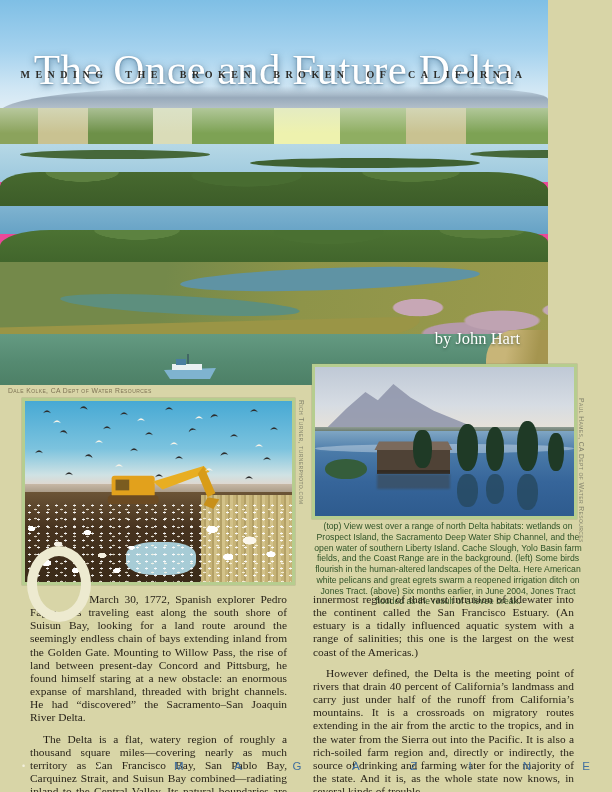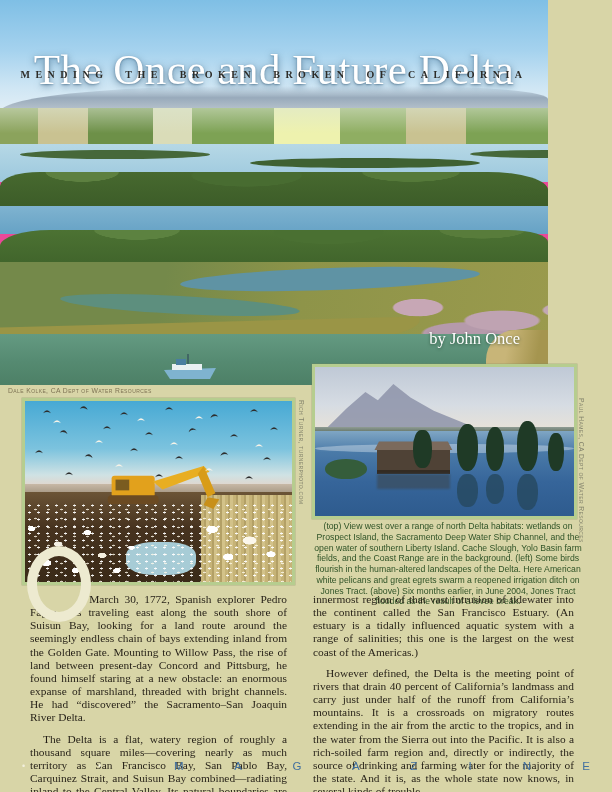--- a/index.html
+++ b/index.html
@@ -162,21 +162,21 @@
     <div class="channel"></div>
     <div class="levee"></div>
     <svg class="boat" viewBox="0 0 64 30">
       <path d="M6 18 L58 16 L52 27 L12 27 Z" fill="#7fb3cf"></path>
       <rect x="14" y="12" width="30" height="6" fill="#e9f0f2"></rect>
       <rect x="18" y="7" width="10" height="6" fill="#4a7ea0"></rect>
       <line x1="30" y1="2" x2="30" y2="12" stroke="#3a5a60" stroke-width="1.5"></line>
     </svg>
     <h1 class="title">The Once and Future Delta</h1>
     <div class="subtitle">MENDING THE BROKEN BROKEN OF CALIFORNIA</div>
-    <div class="byline">by John Once</div>
+    <div class="byline">by John Hart</div>
   </div>
 
   <div class="credit credit-main">Dale Kolke, CA Dept of Water Resources</div>
 
   <div class="photo-frame flood-frame">
     <div class="photo-inner">
       <div class="fp-sky"></div>
       <svg class="fp-mtn" viewBox="0 0 100 40" preserveAspectRatio="none">
         <path d="M0 40 L14 24 L26 12 L34 18 L44 6 L55 16 L70 26 L100 40 Z" fill="#8d93a9" opacity=".85"></path>
       </svg>

